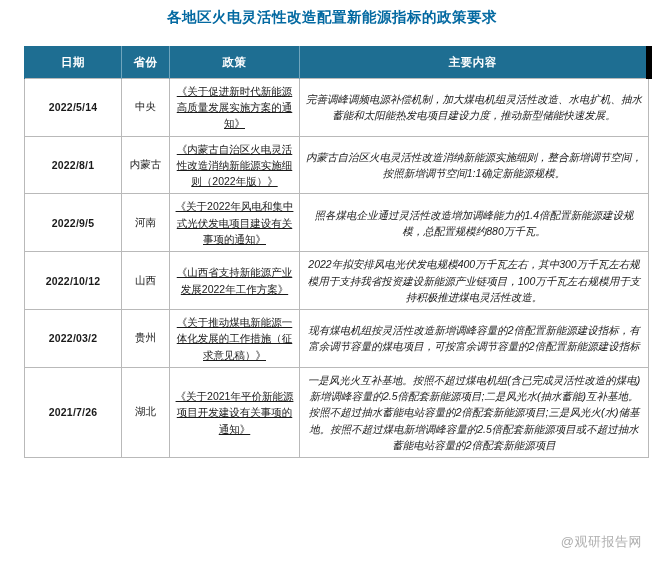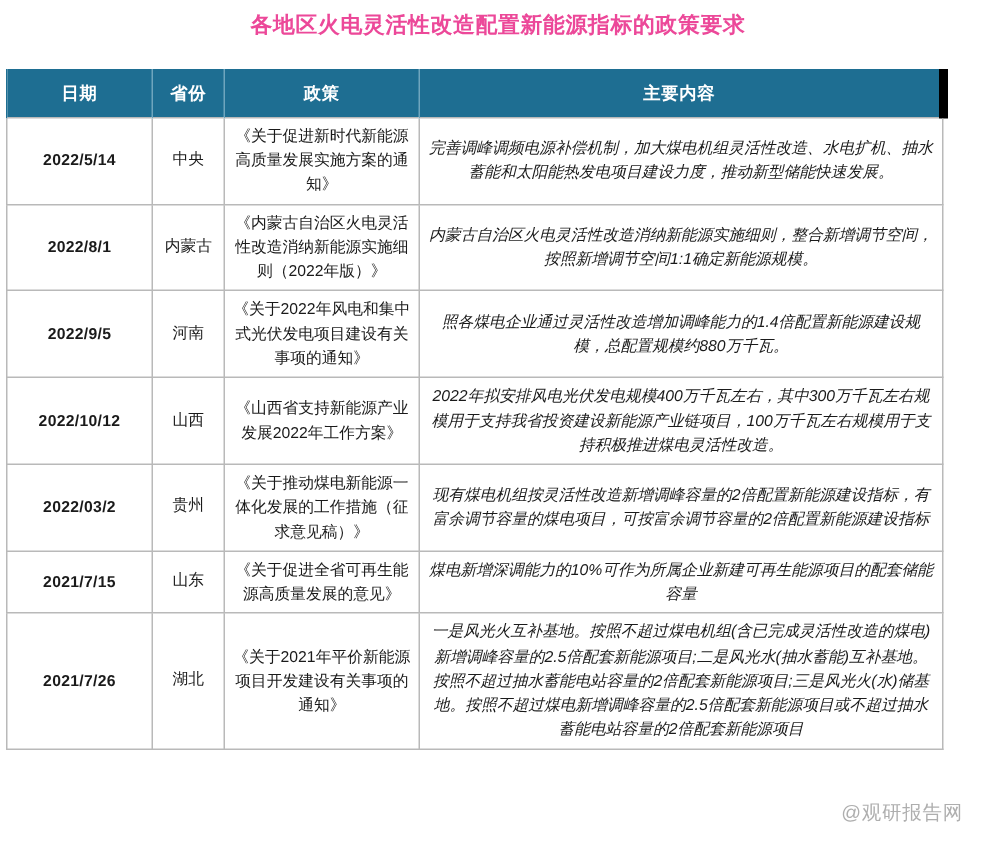--- a/index.html
+++ b/index.html
@@ -12,28 +12,28 @@
   #page {
     position: relative;
     width: 664px; height: 563px;
     background: #ffffff;
     overflow: hidden;
   }
   .title {
     text-align: center;
     font-size: 14.5px;
     font-weight: bold;
-    color: #ec4899;
+    color: #0369a1;
     letter-spacing: 0.5px;
     padding-top: 9px;
     padding-bottom: 20px;
     line-height: 1.2;
   }
   .table-wrap {
-    margin: 0 4px;
+    margin: 0 24px;
     width: 624px;
   }
   table.policy {
     border-collapse: collapse;
     width: 624px;
     table-layout: fixed;
     background: #fff;
   }
   table.policy th {
     background: #1e6e92;
@@ -52,21 +52,21 @@
     border: 1px solid #b9b9b9;
     font-size: 10.5px;
     color: #1a1a1a;
     line-height: 1.55;
     padding: 4px 5px;
     vertical-align: middle;
     text-align: center;
   }
   td.c-date { width: 97px; font-size: 11px; letter-spacing: 0.2px; font-weight: bold; }
   td.c-prov { width: 48px; font-family: Liberation Serif, serif; }
-  td.c-policy { width: 130px; text-align: center; }
+  td.c-policy { width: 130px; text-align: center; text-decoration: underline; }
   td.c-content { width: 349px; text-align: center; font-style: italic; }
   col.date { width: 97px; }
   col.prov { width: 48px; }
   col.policy { width: 130px; }
   col.content { width: 349px; }
   .watermark {
     position: absolute;
     right: 22px;
     bottom: 12px;
     font-size: 13px;
@@ -126,26 +126,20 @@
             <td class="c-policy">《山西省支持新能源产业发展2022年工作方案》</td>
             <td class="c-content">2022年拟安排风电光伏发电规模400万千瓦左右，其中300万千瓦左右规模用于支持我省投资建设新能源产业链项目，100万千瓦左右规模用于支持积极推进煤电灵活性改造。</td>
           </tr>
           <tr>
             <td class="c-date">2022/03/2</td>
             <td class="c-prov">贵州</td>
             <td class="c-policy">《关于推动煤电新能源一体化发展的工作措施（征求意见稿）》</td>
             <td class="c-content">现有煤电机组按灵活性改造新增调峰容量的2倍配置新能源建设指标，有富余调节容量的煤电项目，可按富余调节容量的2倍配置新能源建设指标</td>
           </tr>
           <tr>
-            <td class="c-date">2021/7/15</td>
-            <td class="c-prov">山东</td>
-            <td class="c-policy">《关于促进全省可再生能源高质量发展的意见》</td>
-            <td class="c-content">煤电新增深调能力的10%可作为所属企业新建可再生能源项目的配套储能容量</td>
-          </tr>
-          <tr>
             <td class="c-date">2021/7/26</td>
             <td class="c-prov">湖北</td>
             <td class="c-policy">《关于2021年平价新能源项目开发建设有关事项的通知》</td>
             <td class="c-content">一是风光火互补基地。按照不超过煤电机组(含已完成灵活性改造的煤电)新增调峰容量的2.5倍配套新能源项目;二是风光水(抽水蓄能)互补基地。按照不超过抽水蓄能电站容量的2倍配套新能源项目;三是风光火(水)储基地。按照不超过煤电新增调峰容量的2.5倍配套新能源项目或不超过抽水蓄能电站容量的2倍配套新能源项目</td>
           </tr>
         </tbody>
     </table>
   </div>
 
   <div class="watermark">@观研报告网</div>

